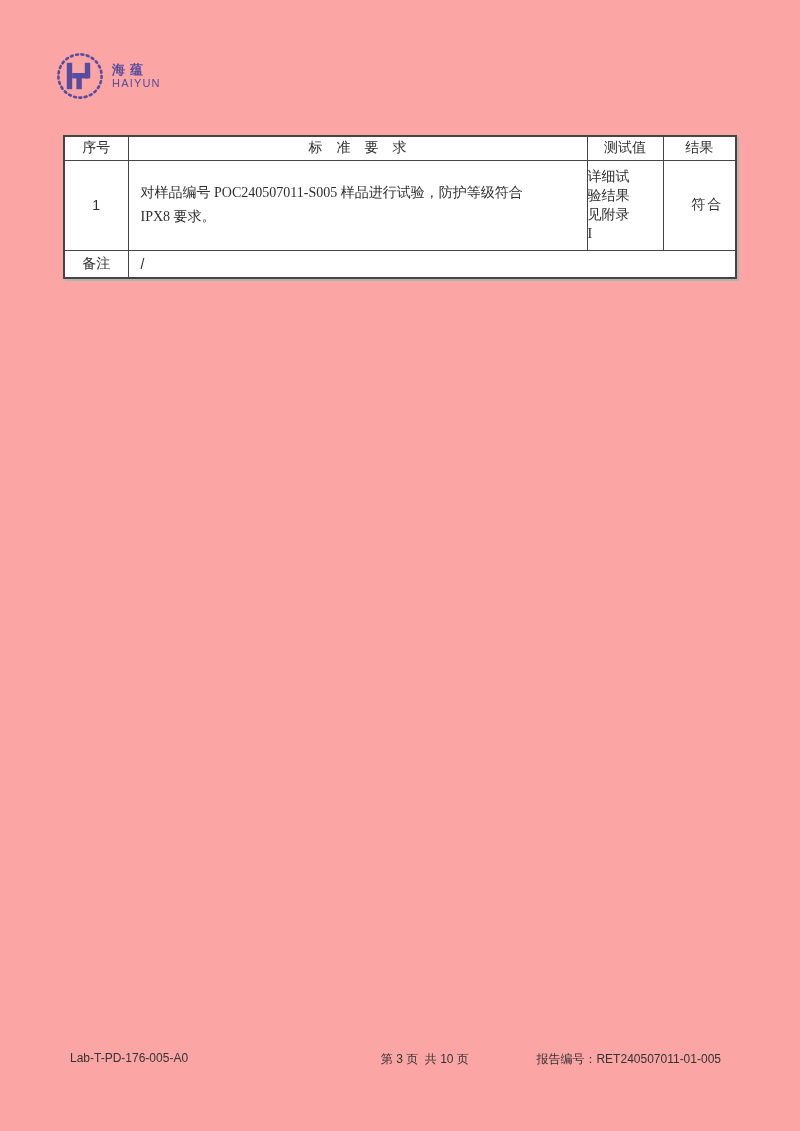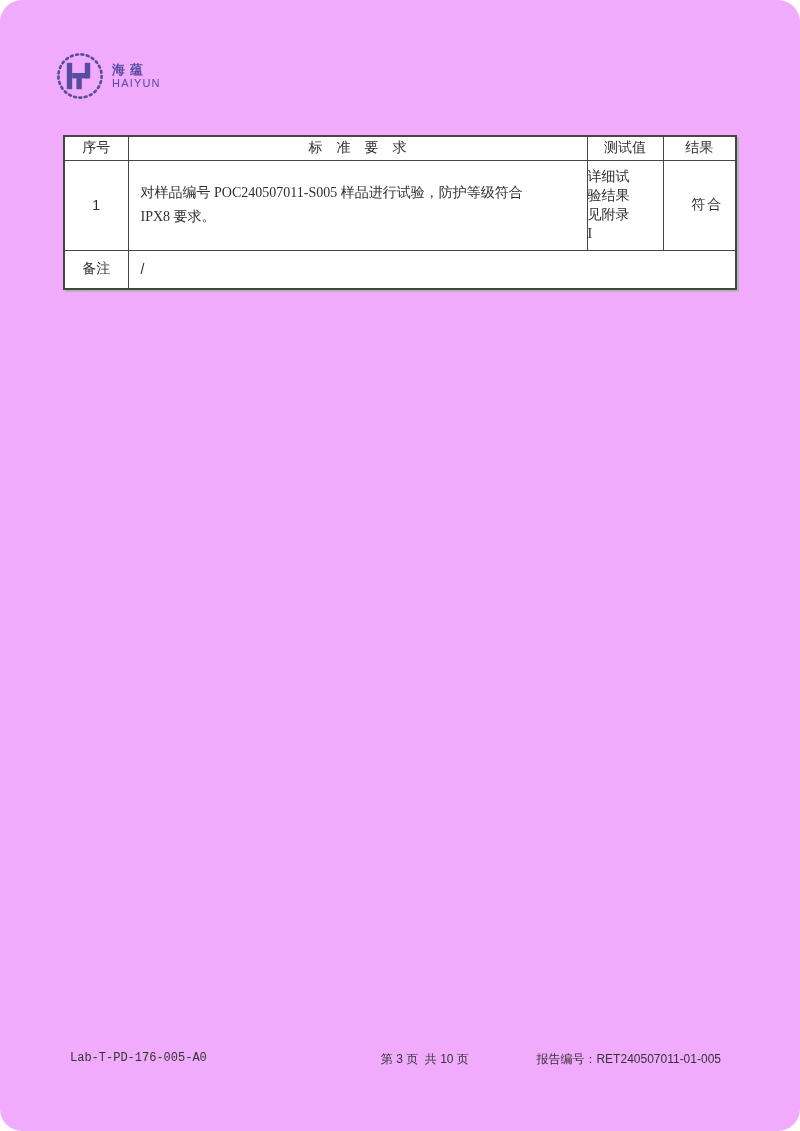--- a/index.html
+++ b/index.html
@@ -1,25 +1,24 @@
 <!DOCTYPE html>
 <html><head>
 <meta charset="utf-8">
 <style>
   * { margin: 0; padding: 0; box-sizing: border-box; }
   html, body { background: #ffffff; }
   .page {
     position: relative;
     width: 800px;
     height: 1131px;
-    background: #f0abfc;
+    background: #fca5a5;
     font-family: "Liberation Serif", "DejaVu Serif", serif;
     color: #2e2e2e;
     overflow: hidden;
-    border-radius: 22px;
   }
 
   
   .logo {
     position: absolute;
     left: 56px;
     top: 52px;
     display: flex;
     align-items: center;
   }
@@ -79,21 +78,21 @@
     font-size: 14.5px;
     white-space: pre-wrap;
     text-align: left;
   }
   td.cell-testvalue {
     line-height: 19px;
     white-space: pre-wrap;
     font-size: 14px;
   }
   td.cell-result { text-align: center; font-size: 15px; letter-spacing: 2px; padding-left: 16px; }
-  tr.remark-row td { height: 39px; }
+  tr.remark-row td { height: 28px; }
   td.remark-label { text-align: center; font-size: 14px; }
   td.remark-value {
     padding-left: 12px;
     text-align: left;
     font-family: "Liberation Sans", sans-serif;
     font-size: 14px;
   }
   
   .latin, td.cell-requirement, .footer { font-family: "Liberation Sans", "DejaVu Sans", sans-serif; }
   td.cell-requirement { font-family: "Liberation Serif", serif; }
@@ -101,21 +100,21 @@
   
   .footer {
     position: absolute;
     left: 0;
     top: 1051px;
     width: 100%;
     height: 18px;
     font-size: 12px;
     color: #333333;
   }
-  .footer-left  { position: absolute; left: 70px;  white-space: pre; font-family: Liberation Mono, monospace; }
+  .footer-left  { position: absolute; left: 70px;  white-space: pre; font-family: Liberation Sans, sans-serif; }
   .footer-center{ position: absolute; left: 47.6%; white-space: pre; }
   .footer-right { position: absolute; right: 79px; white-space: pre; }
 </style>
 </head>
 <body>
 
 <div class="page">
 
   <div class="logo">
     <svg class="logo-mark" viewBox="0 0 40 40" aria-hidden="true">

